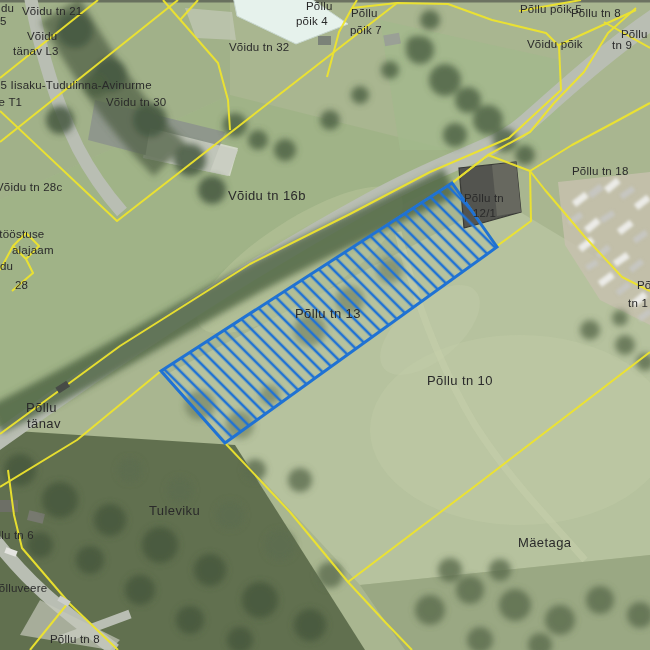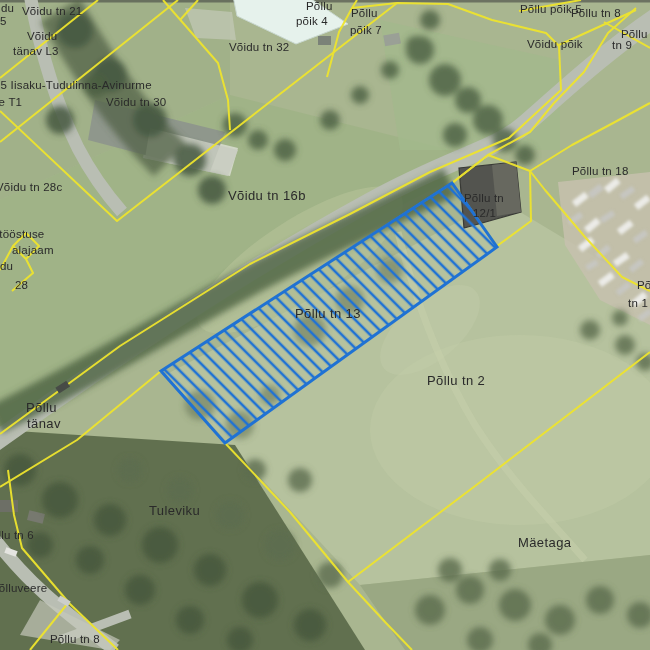--- a/index.html
+++ b/index.html
@@ -226,21 +226,21 @@
   <div class="lbl" style="left:-4px;top:181px">Võidu tn 28c</div>
   <div class="lbl" style="left:-10px;top:228px">õitööstuse</div>
   <div class="lbl" style="left:12px;top:244px">alajaam</div>
   <div class="lbl" style="left:0px;top:260px">du</div>
   <div class="lbl" style="left:15px;top:279px">28</div>
   <div class="lbl lg" style="left:228px;top:189px">Võidu tn 16b</div>
   <div class="lbl" style="left:572px;top:165px">Põllu tn 18</div>
   <div class="lbl" style="left:464px;top:192px">Põllu tn</div>
   <div class="lbl" style="left:473px;top:207px">12/1</div>
   <div class="lbl lg" style="left:295px;top:307px">Põllu tn 13</div>
-  <div class="lbl lg" style="left:427px;top:374px">Põllu tn 2</div>
+  <div class="lbl lg" style="left:427px;top:374px">Põllu tn 10</div>
   <div class="lbl" style="left:637px;top:279px">Põ</div>
   <div class="lbl" style="left:628px;top:297px">tn 1</div>
   <div class="lbl lg" style="left:26px;top:401px">Põllu</div>
   <div class="lbl lg" style="left:27px;top:417px">tänav</div>
   <div class="lbl lg" style="left:149px;top:504px">Tuleviku</div>
   <div class="lbl" style="left:-16px;top:529px">Põllu tn 6</div>
   <div class="lbl" style="left:-9px;top:582px">Põlluveere</div>
   <div class="lbl" style="left:50px;top:633px">Põllu tn 8</div>
   <div class="lbl lg" style="left:518px;top:536px">Mäetaga</div>
 </div>

